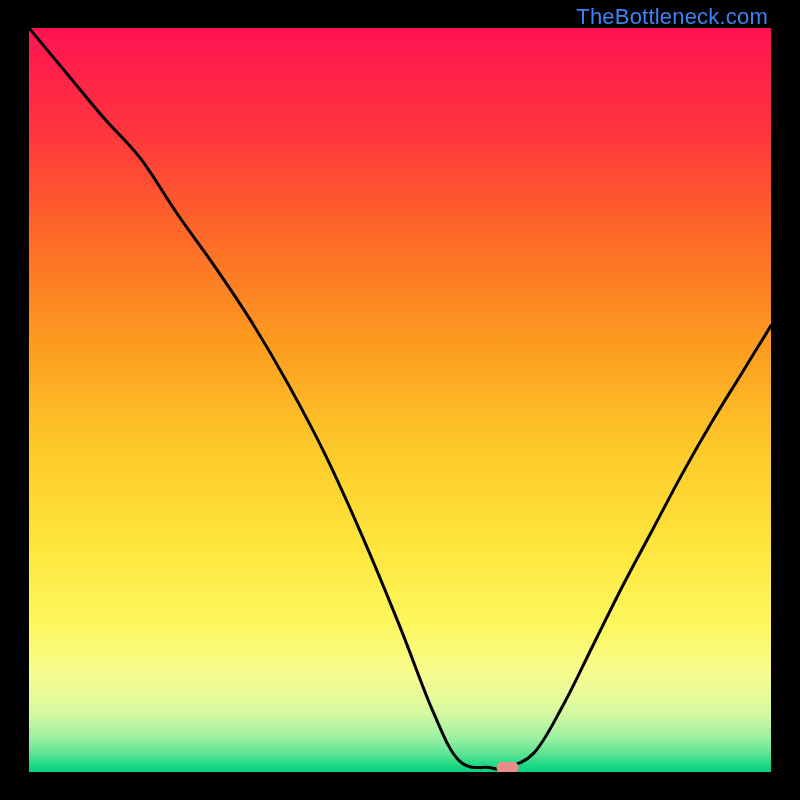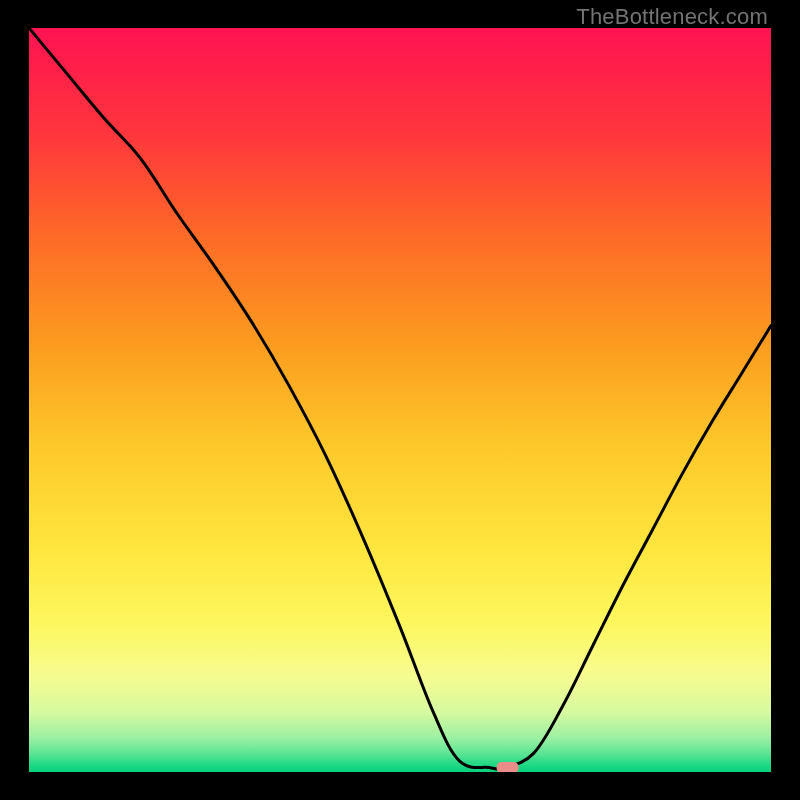--- a/index.html
+++ b/index.html
@@ -21,21 +21,21 @@
     left: 29px;
     top: 28px;
     width: 742px;
     height: 744px;
     overflow: hidden;
   }
   .watermark {
     position: absolute;
     top: 4px;
     right: 32px;
-    color: #737373;
+    color: #3b82f6;
     font-family: Arial, Helvetica, sans-serif;
     font-size: 22px;
     font-weight: 500;
     letter-spacing: 0.2px;
   }
 </style>
 </head>
 <body>
 
 <div class="frame">

